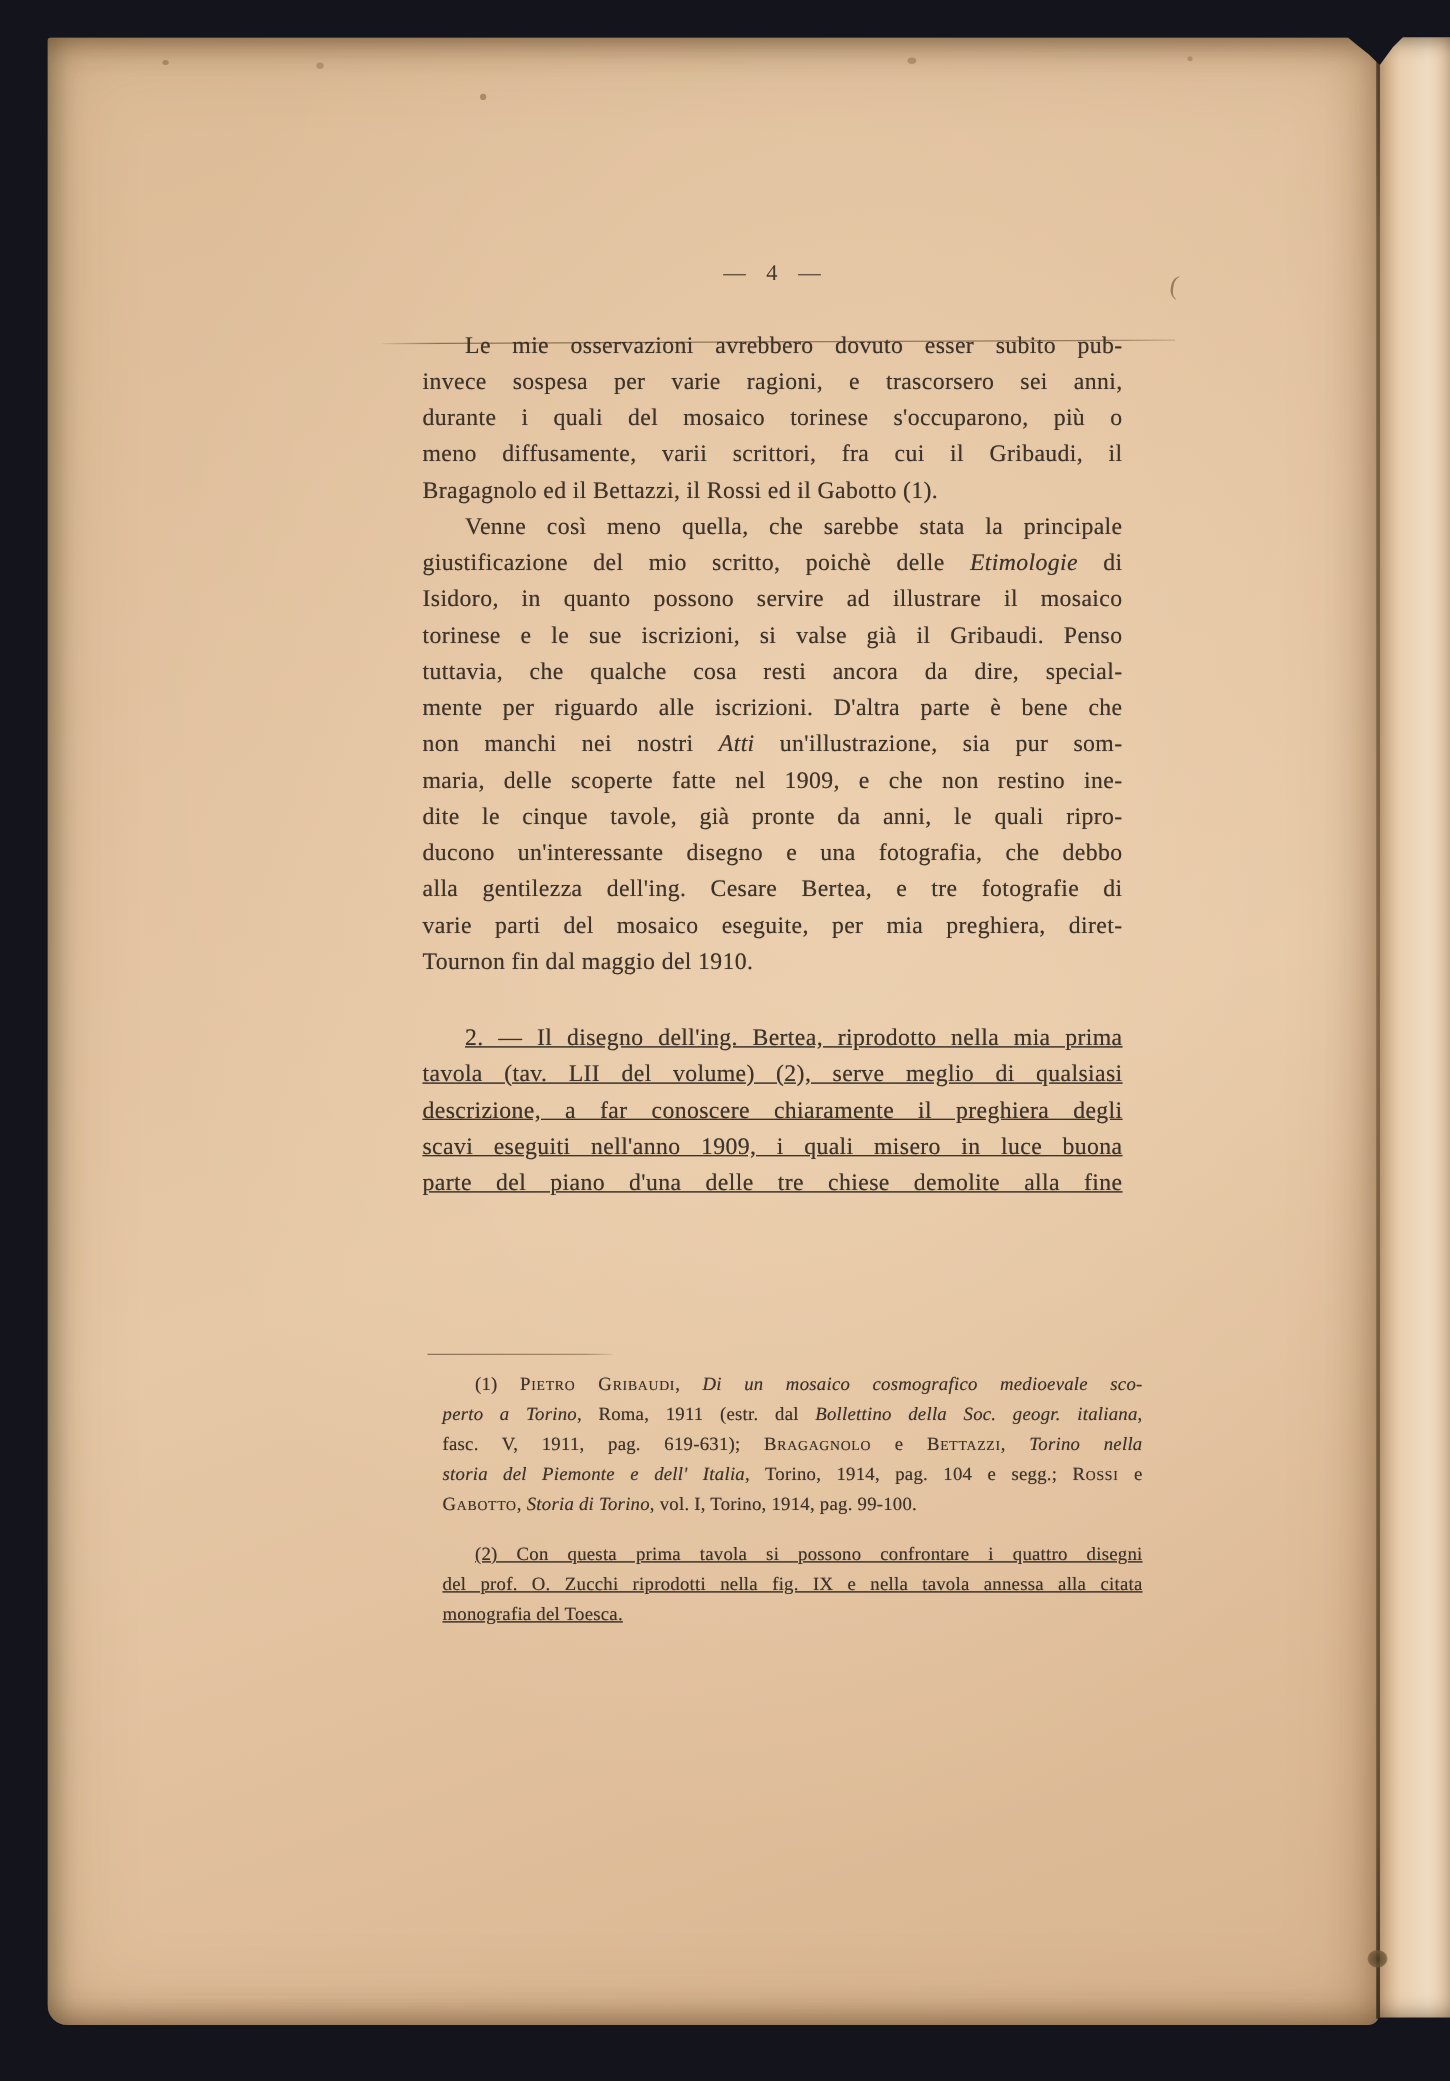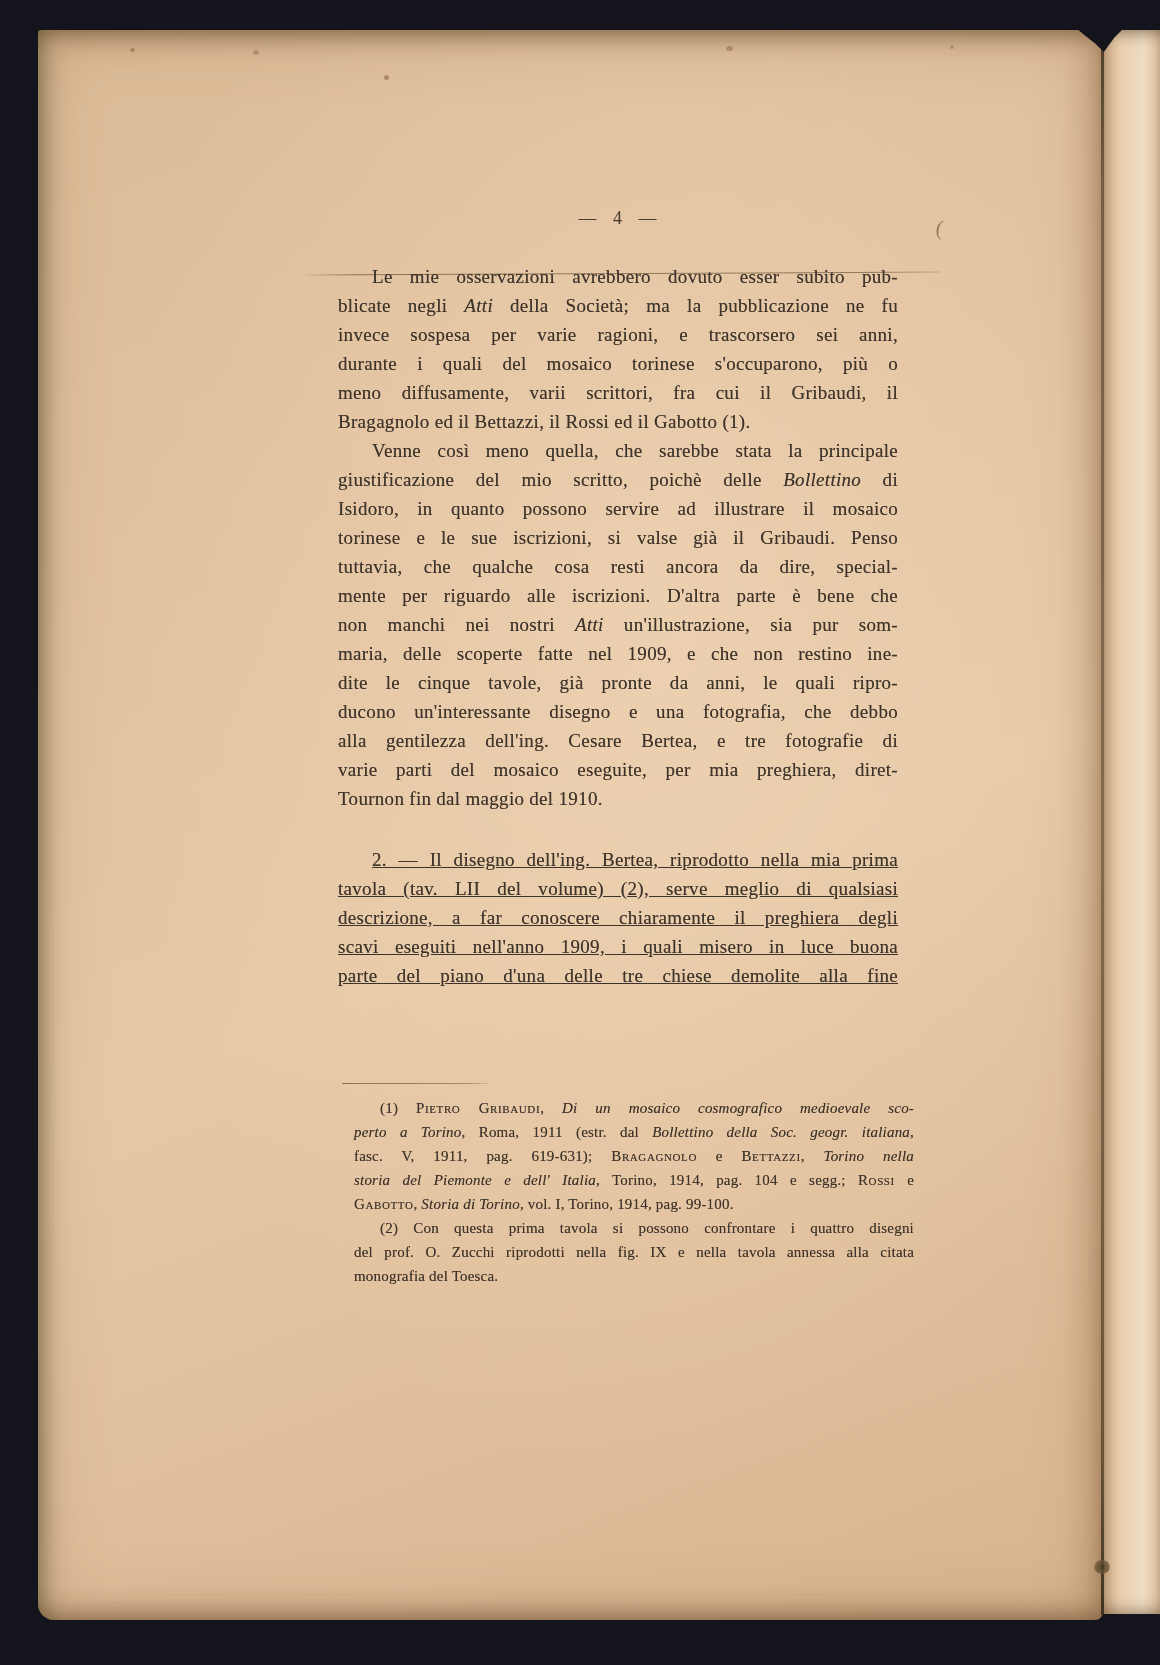--- a/index.html
+++ b/index.html
@@ -78,50 +78,49 @@
   .i{font-style:italic;}
   .sc{font-variant:small-caps; letter-spacing:.6px;}
   .footnotes{position:absolute; top:1053px; left:16px; width:100%;}
   .fn-rule{
     width:148px; height:1px; margin-left:-12px;
     background:linear-gradient(to right,rgba(100,76,50,.7),rgba(100,76,50,.5) 85%,rgba(100,76,50,.1));
   }
   .fn{margin-top:12px;}
   .fn .tline{font-size:15px; line-height:24px; letter-spacing:.2px;}
   .fn .tline.indent{text-indent:26px;}
-  .fn + .fn{margin-top:0;}
+  .fn + .fn{margin-top:16px;text-decoration:underline;}
 </style>
 </head>
 <body>
 
 <div class="scene">
   <div class="page">
     <div class="speck s1"></div>
     <div class="speck s2"></div>
     <div class="speck s3"></div>
     <div class="speck s4"></div>
     <div class="speck s5"></div>
     <div class="scan-mark">(</div>
 
     <div class="text-col">
       <div class="page-number">— 4 —</div>
       <div class="header-rule"></div>
 
       <div class="body-text">
         <div class="para">
             <div class="tline indent"><span>Le mie osservazioni avrebbero dovuto esser subito pub-</span></div>
-            <div class="tline"><span>blicate negli </span><span class="i">Atti</span><span> della Società; ma la pubblicazione ne fu</span></div>
             <div class="tline"><span>invece sospesa per varie ragioni, e trascorsero sei anni,</span></div>
             <div class="tline"><span>durante i quali del mosaico torinese s'occuparono, più o</span></div>
             <div class="tline"><span>meno diffusamente, varii scrittori, fra cui il Gribaudi, il</span></div>
             <div class="tline last"><span>Bragagnolo ed il Bettazzi, il Rossi ed il Gabotto (1).</span></div>
           </div>
         <div class="para">
             <div class="tline indent"><span>Venne così meno quella, che sarebbe stata la principale</span></div>
-            <div class="tline"><span>giustificazione del mio scritto, poichè delle </span><span class="i">Bollettino</span><span> di</span></div>
+            <div class="tline"><span>giustificazione del mio scritto, poichè delle </span><span class="i">Etimologie</span><span> di</span></div>
             <div class="tline"><span>Isidoro, in quanto possono servire ad illustrare il mosaico</span></div>
             <div class="tline"><span>torinese e le sue iscrizioni, si valse già il Gribaudi. Penso</span></div>
             <div class="tline"><span>tuttavia, che qualche cosa resti ancora da dire, special-</span></div>
             <div class="tline"><span>mente per riguardo alle iscrizioni. D'altra parte è bene che</span></div>
             <div class="tline"><span>non manchi nei nostri </span><span class="i">Atti</span><span> un'illustrazione, sia pur som-</span></div>
             <div class="tline"><span>maria, delle scoperte fatte nel 1909, e che non restino ine-</span></div>
             <div class="tline"><span>dite le cinque tavole, già pronte da anni, le quali ripro-</span></div>
             <div class="tline"><span>ducono un'interessante disegno e una fotografia, che debbo</span></div>
             <div class="tline"><span>alla gentilezza dell'ing. Cesare Bertea, e tre fotografie di</span></div>
             <div class="tline"><span>varie parti del mosaico eseguite, per mia preghiera, diret-</span></div>

